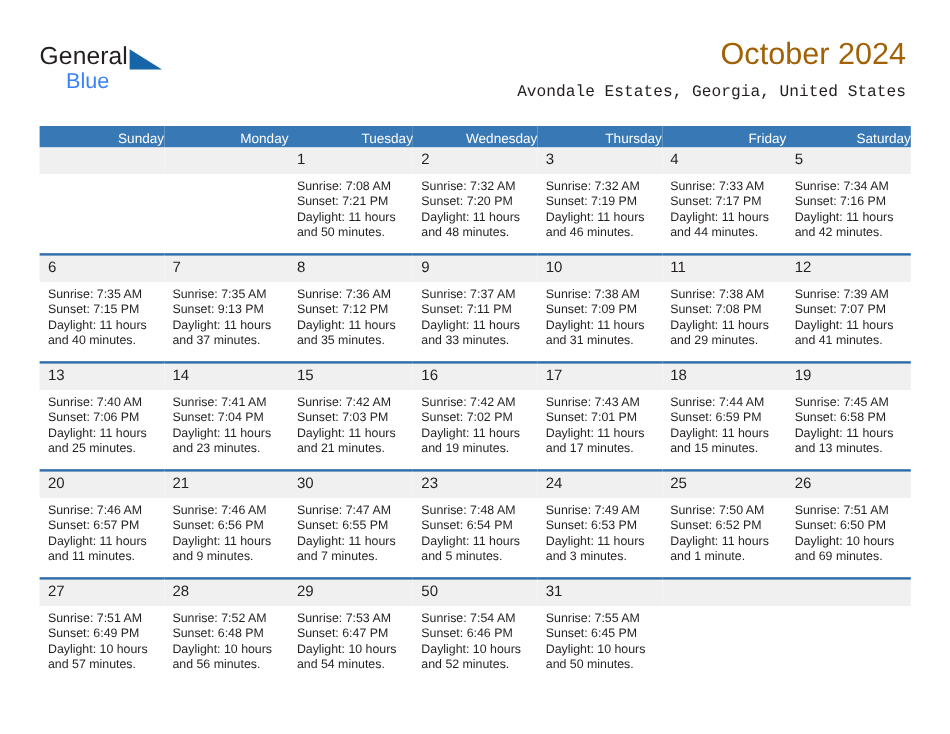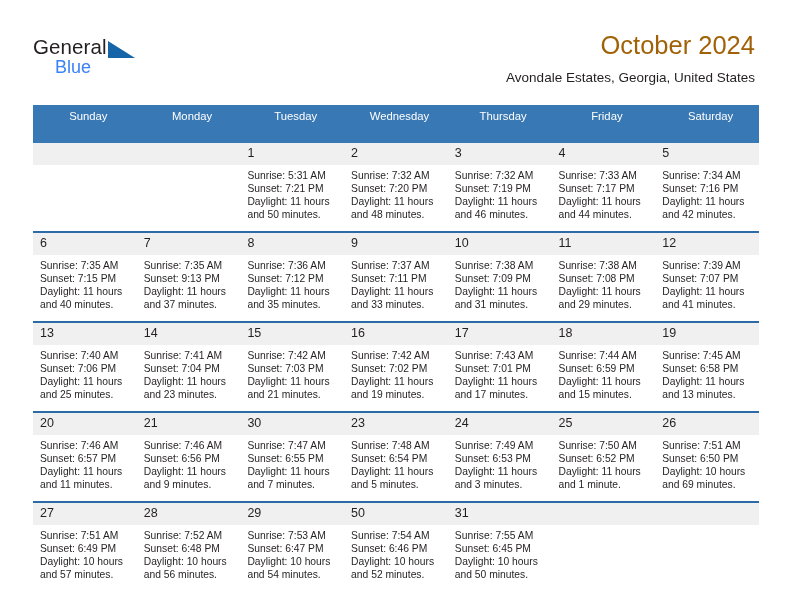--- a/index.html
+++ b/index.html
@@ -80,38 +80,39 @@
     font-weight: normal;
     margin: 0;
     white-space: nowrap;
   }
   .cal-subtitle {
     font-size: 13.5px;
     color: #231f20;
     line-height: 18px;
     margin: 9px 0 0 0;
     white-space: nowrap;
+    font-family: Liberation Mono, monospace;
   }
 
   
   .calendar {
     position: absolute;
     left: 33px;
     top: 105px;
     width: 726px;
     border-collapse: collapse;
     table-layout: fixed;
   }
   .calendar th {
     background: #3878b4;
     color: #ffffff;
     font-size: 11.3px;
     font-weight: normal;
-    text-align: center;
-    padding: 5px 0 20px 7px;
+    text-align: right;
+    padding: 5px 0 0 7px;
     line-height: 13px;
     border: none;
   }
   .calendar td {
     vertical-align: top;
     padding: 0;
     border: none;
     width: 103.7px;
   }
   .week-row > td {
@@ -193,21 +194,21 @@
           <td>
             <div class="cell">
               <div class="daynum empty"></div>
               <div class="details"></div>
             </div>
           </td>
           <td>
             <div class="cell">
               <div class="daynum">1</div>
               <div class="details">
-                <div>Sunrise: 5:31 AM</div>
+                <div>Sunrise: 7:08 AM</div>
                 <div>Sunset: 7:21 PM</div>
                 <div class="wrap">Daylight: 11 hours and 50 minutes.</div>
               </div>
             </div>
           </td>
           <td>
             <div class="cell">
               <div class="daynum">2</div>
               <div class="details">
                 <div>Sunrise: 7:32 AM</div>

